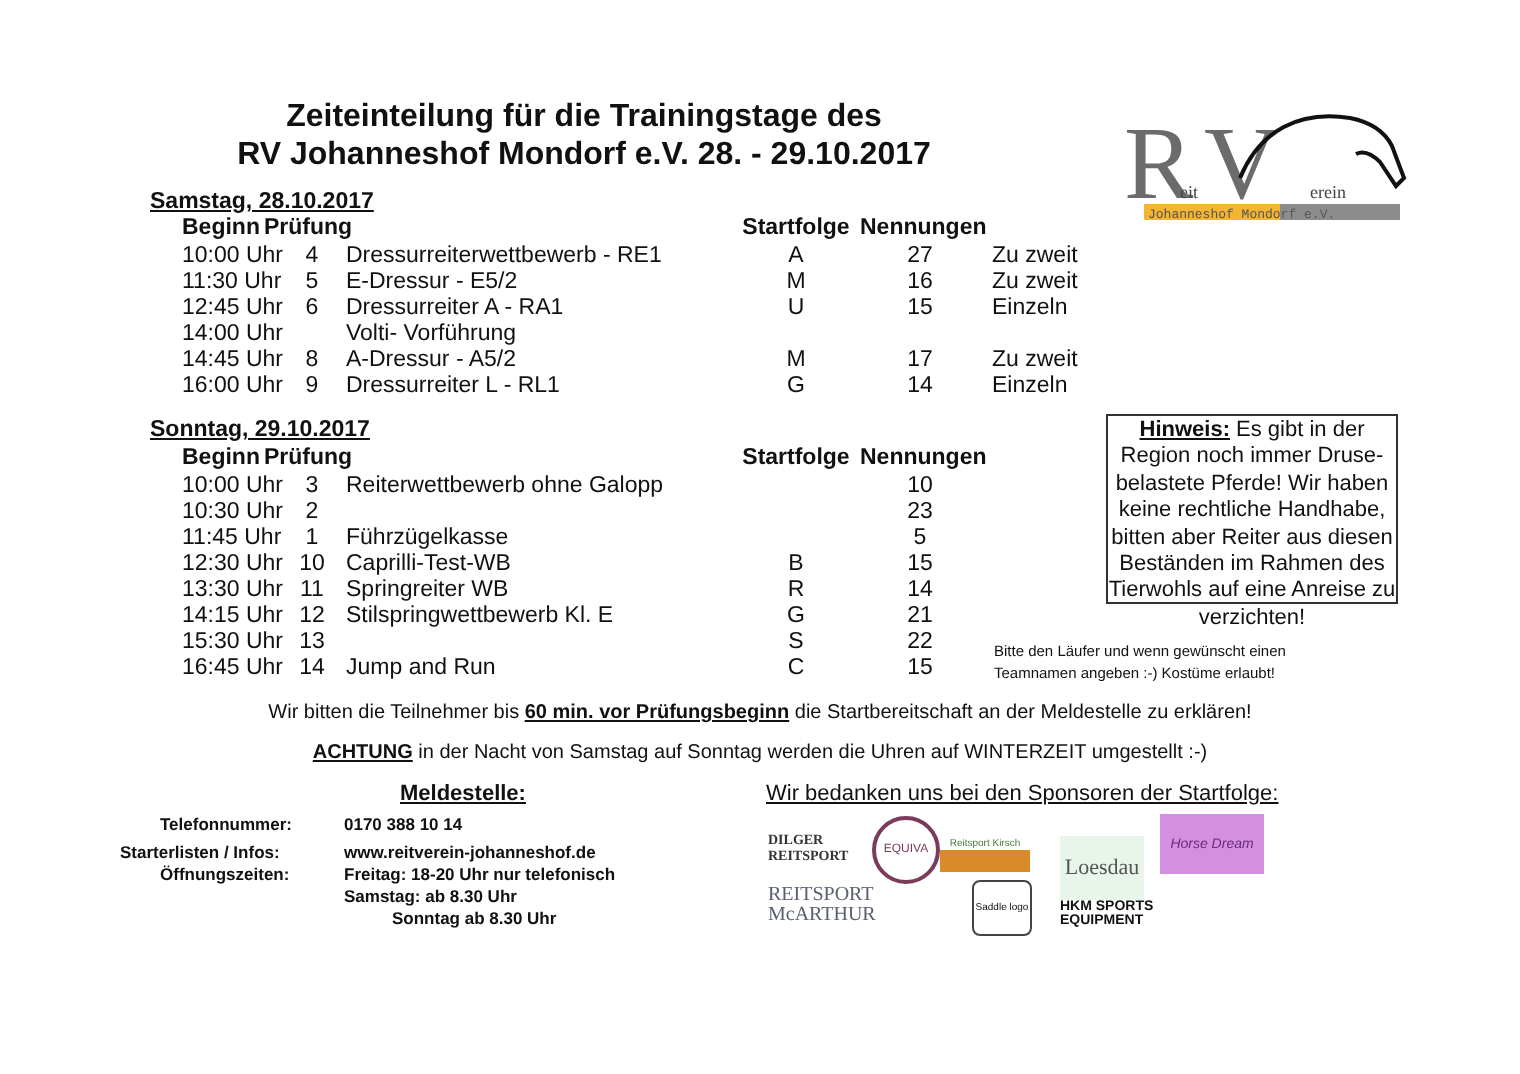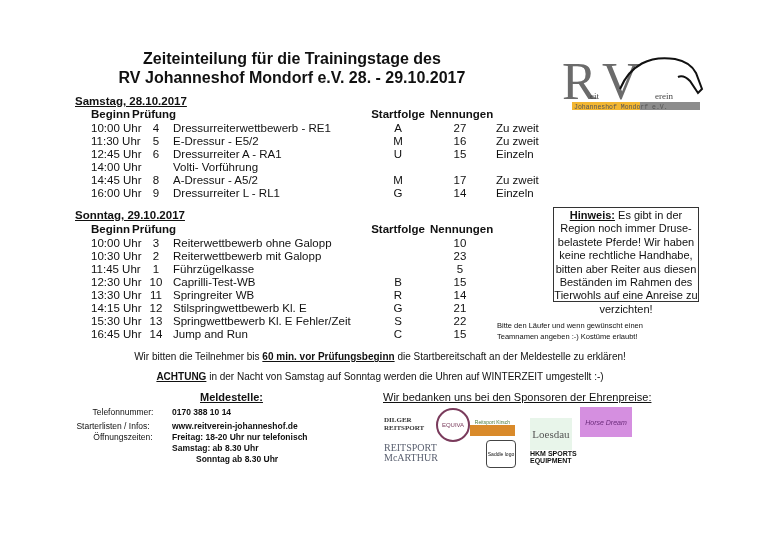--- a/index.html
+++ b/index.html
@@ -18,21 +18,21 @@
   .c-start { position:absolute; left:368px; width:60px; text-align:center; }
   .c-nenn { position:absolute; left:430px; width:60px; text-align:center; }
   .c-mode { position:absolute; left:496px; }
   .hinweis { left:553px; top:207px; width:146px; height:95px; border:1px solid #333;
              font-size:11px; line-height:13.4px; text-align:center; box-sizing:border-box; padding-top:1px; }
   .hinweis b { text-decoration:underline; }
   .small { left:497px; top:320px; font-size:7.5px; line-height:11px; }
   .notice { left:0; width:760px; text-align:center; font-size:10px; }
   .notice b { text-decoration:underline; }
   .meld-title { left:200px; top:391px; font-weight:bold; font-size:11px; text-decoration:underline; }
-  .meld-l { position:absolute; left:80px; width:86px; text-align:center; font-weight:normal; font-size:8.5px; }
+  .meld-l { position:absolute; left:80px; width:86px; text-align:left; font-weight:bold; font-size:8.5px; }
   .meld-v { position:absolute; left:172px; font-weight:bold; font-size:8.5px; }
   .spons-title { left:383px; top:391px; font-size:11px; text-decoration:underline; }
   .logo-rv { left:560px; top:55px; width:150px; height:65px; }
   .spons-box { position:absolute; font-size:7px; display:flex; align-items:center; justify-content:center; text-align:left; }
 </style>
 </head>
 <body>
 
 <div class="abs title t1">Zeiteinteilung für die Trainingstage des</div>
 <div class="abs title t2">RV Johanneshof Mondorf e.V.  28. - 29.10.2017</div>
@@ -116,21 +116,20 @@
 <div class="row" style="top:237px;">
   <span class="c-time">10:00 Uhr</span>
   <span class="c-nr">3</span>
   <span class="c-name">Reiterwettbewerb ohne Galopp</span>
   <span class="c-start"></span>
   <span class="c-nenn">10</span>
 </div>
 <div class="row" style="top:250px;">
   <span class="c-time">10:30 Uhr</span>
   <span class="c-nr">2</span>
-  <span class="c-name">Reiterwettbewerb mit Galopp</span>
   <span class="c-start"></span>
   <span class="c-nenn">23</span>
 </div>
 <div class="row" style="top:263px;">
   <span class="c-time">11:45 Uhr</span>
   <span class="c-nr">1</span>
   <span class="c-name">Führzügelkasse</span>
   <span class="c-start"></span>
   <span class="c-nenn">5</span>
 </div>
@@ -151,21 +150,20 @@
 <div class="row" style="top:302px;">
   <span class="c-time">14:15 Uhr</span>
   <span class="c-nr">12</span>
   <span class="c-name">Stilspringwettbewerb Kl. E</span>
   <span class="c-start">G</span>
   <span class="c-nenn">21</span>
 </div>
 <div class="row" style="top:315px;">
   <span class="c-time">15:30 Uhr</span>
   <span class="c-nr">13</span>
-  <span class="c-name">Springwettbewerb Kl. E Fehler/Zeit</span>
   <span class="c-start">S</span>
   <span class="c-nenn">22</span>
 </div>
 <div class="row" style="top:328px;">
   <span class="c-time">16:45 Uhr</span>
   <span class="c-nr">14</span>
   <span class="c-name">Jump and Run</span>
   <span class="c-start">C</span>
   <span class="c-nenn">15</span>
 </div>
@@ -199,21 +197,21 @@
   <span class="meld-l">Öffnungszeiten:</span>
   <span class="meld-v">Freitag: 18-20 Uhr nur telefonisch</span>
 </div>
 <div class="row" style="top:442px;font-size:8.5px;text-align:right;">
   <span class="meld-v">Samstag: ab 8.30 Uhr</span>
 </div>
 <div class="row" style="top:453px;font-size:8.5px;margin-left:24px;">
   <span class="meld-v">Sonntag ab 8.30 Uhr</span>
 </div>
 
-<div class="abs spons-title">Wir bedanken uns bei den Sponsoren der Ehrenpreise:</div>
+<div class="abs spons-title">Wir bedanken uns bei den Sponsoren der Startfolge:</div>
 <div class="spons-box" style="left:384px;top:412px;width:50px;height:24px;font-family:'Liberation Serif',serif;font-weight:bold;color:#333;">DILGER REITSPORT</div>
 <div class="spons-box" style="left:436px;top:408px;width:30px;height:30px;border:2px solid #7a3b5c;border-radius:50%;color:#7a3b5c;font-size:6px;">EQUIVA</div>
 <div class="spons-box" style="left:470px;top:408px;width:45px;height:28px;color:#4a7a3a;font-size:5px;background:linear-gradient(#fff 60%, #d98a2a 60%);">Reitsport Kirsch</div>
 <div class="spons-box" style="left:530px;top:418px;width:42px;height:32px;font-family:'Liberation Serif',serif;font-size:11px;color:#555;background:#e8f5ea;">Loesdau</div>
 <div class="spons-box" style="left:580px;top:407px;width:52px;height:30px;background:#d58fe0;color:#6a2a7a;font-style:italic;">Horse Dream</div>
 <div class="spons-box" style="left:384px;top:440px;width:60px;height:26px;font-family:'Liberation Serif',serif;font-size:10px;line-height:10px;color:#5a6070;">REITSPORT McARTHUR</div>
 <div class="spons-box" style="left:486px;top:440px;width:28px;height:26px;border:1px solid #444;border-radius:4px;font-size:5px;">Saddle logo</div>
 <div class="spons-box" style="left:530px;top:442px;width:62px;height:30px;font-weight:bold;font-size:7px;color:#111;">HKM SPORTS EQUIPMENT</div>
 
 </body></html>

